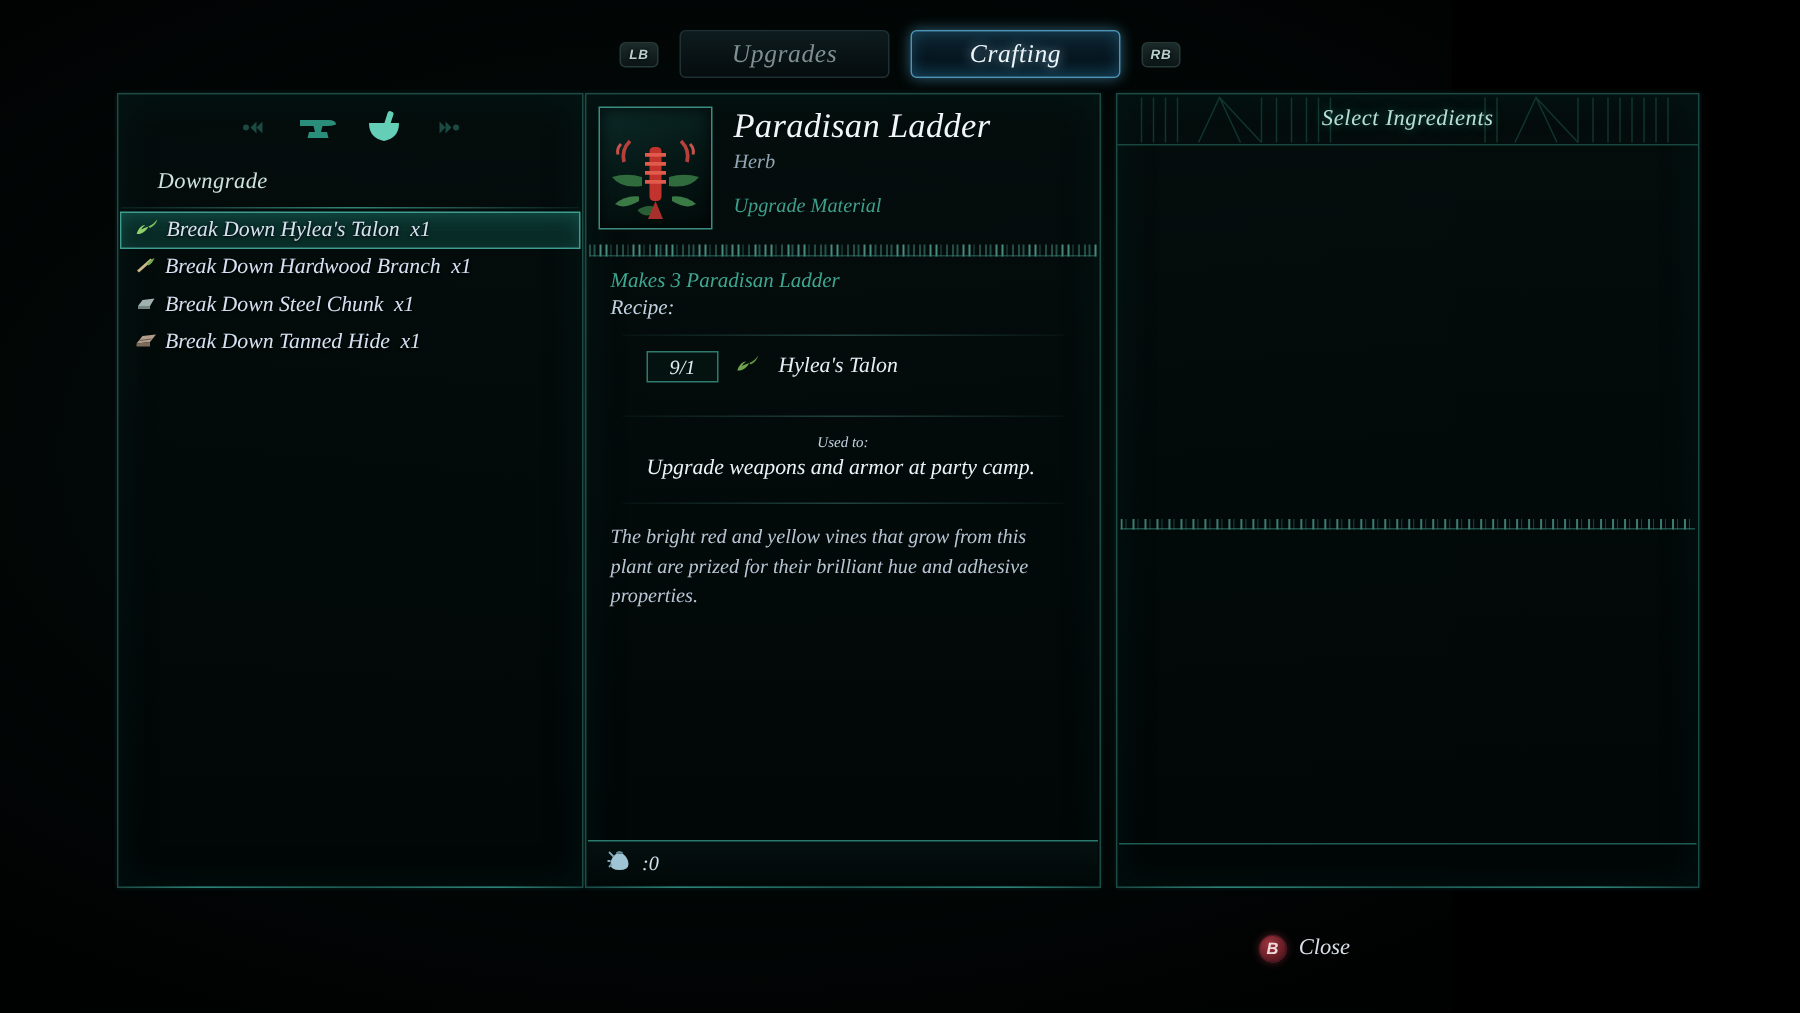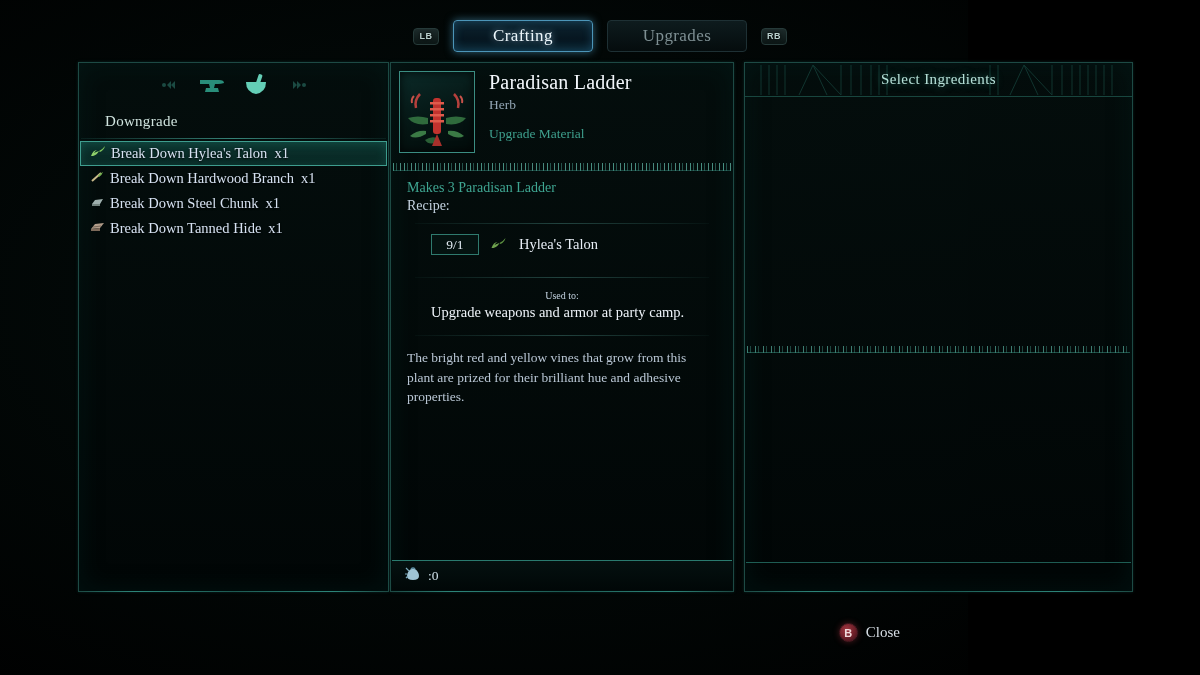--- a/index.html
+++ b/index.html
@@ -7,20 +7,21 @@
     width: 1200px; height: 675px;
     background: #000000;
     font-family: "Liberation Serif", "DejaVu Serif", serif;
     overflow: hidden;
   }
   .screen {
     position: relative;
     width: 968px; height: 675px;
     background:
       radial-gradient(ellipse 900px 500px at 50% 45%, #04100e 0%, #020807 45%, #000000 100%);
+    font-style: italic;
   }
 
   
   .tabbar {
     position: absolute; top: 20px; left: 0; width: 1200px;
     display: flex; align-items: center; justify-content: center;
     gap: 14px;
   }
   .bumper {
     width: 26px; height: 17px;
@@ -99,21 +100,21 @@
   
   #detail-panel { left: 390px; top: 62px; width: 344px; height: 530px; }
   .item-head { display: flex; gap: 14px; padding: 8px 8px 0 8px; height: 96px; }
   .thumb {
     width: 76px; height: 82px; flex: none;
     border: 1px solid #3b8d82;
     background: linear-gradient(160deg, #0b2a28 0%, #051614 55%, #020b0a 100%);
     box-shadow: inset 0 0 10px rgba(0,0,0,.8);
     position: relative; overflow: hidden;
   }
-  .item-name { color: #f2f6fb; font-size: 20px; line-height: 1.15; letter-spacing: .2px; }
+  .item-name { color: #f2f6fb; font-size: 23px; line-height: 1.15; letter-spacing: .2px; }
   .item-type { color: #93a6b5; font-size: 13.5px; margin-top: 3px; }
   .item-cat  { color: #3e9f8d; font-size: 13.5px; margin-top: 13px; }
 
   .rune-bar {
     height: 8px; margin: 4px 2px 0 2px;
     background:
       repeating-linear-gradient(90deg,
         rgba(110,215,195,.75) 0 1px, transparent 1px 3px,
         rgba(80,175,158,.5) 3px 4px, transparent 4px 7px,
         rgba(130,235,215,.65) 7px 8px, transparent 8px 11px);
@@ -200,22 +201,22 @@
   }
   .close-label { color: #d8dfe6; font-size: 15px; }
 </style>
 </head>
 <body>
 
 <div class="screen">
 
   <div class="tabbar">
     <div class="bumper">LB</div>
+    <div class="tab">Upgrades</div>
     <div class="tab active">Crafting</div>
-    <div class="tab">Upgrades</div>
     <div class="bumper">RB</div>
   </div>
 
   <div class="panel" id="left-panel">
 
     <div class="cat-icons">
       <span class="cat-ic dim">
         <svg width="20" height="14" viewBox="0 0 20 14">
           <path d="M6 7 L10 3 L10 11 Z" fill="#2f7d6f"></path>
           <path d="M10 7 L14 3 L14 11 Z" fill="#2f7d6f"></path>

